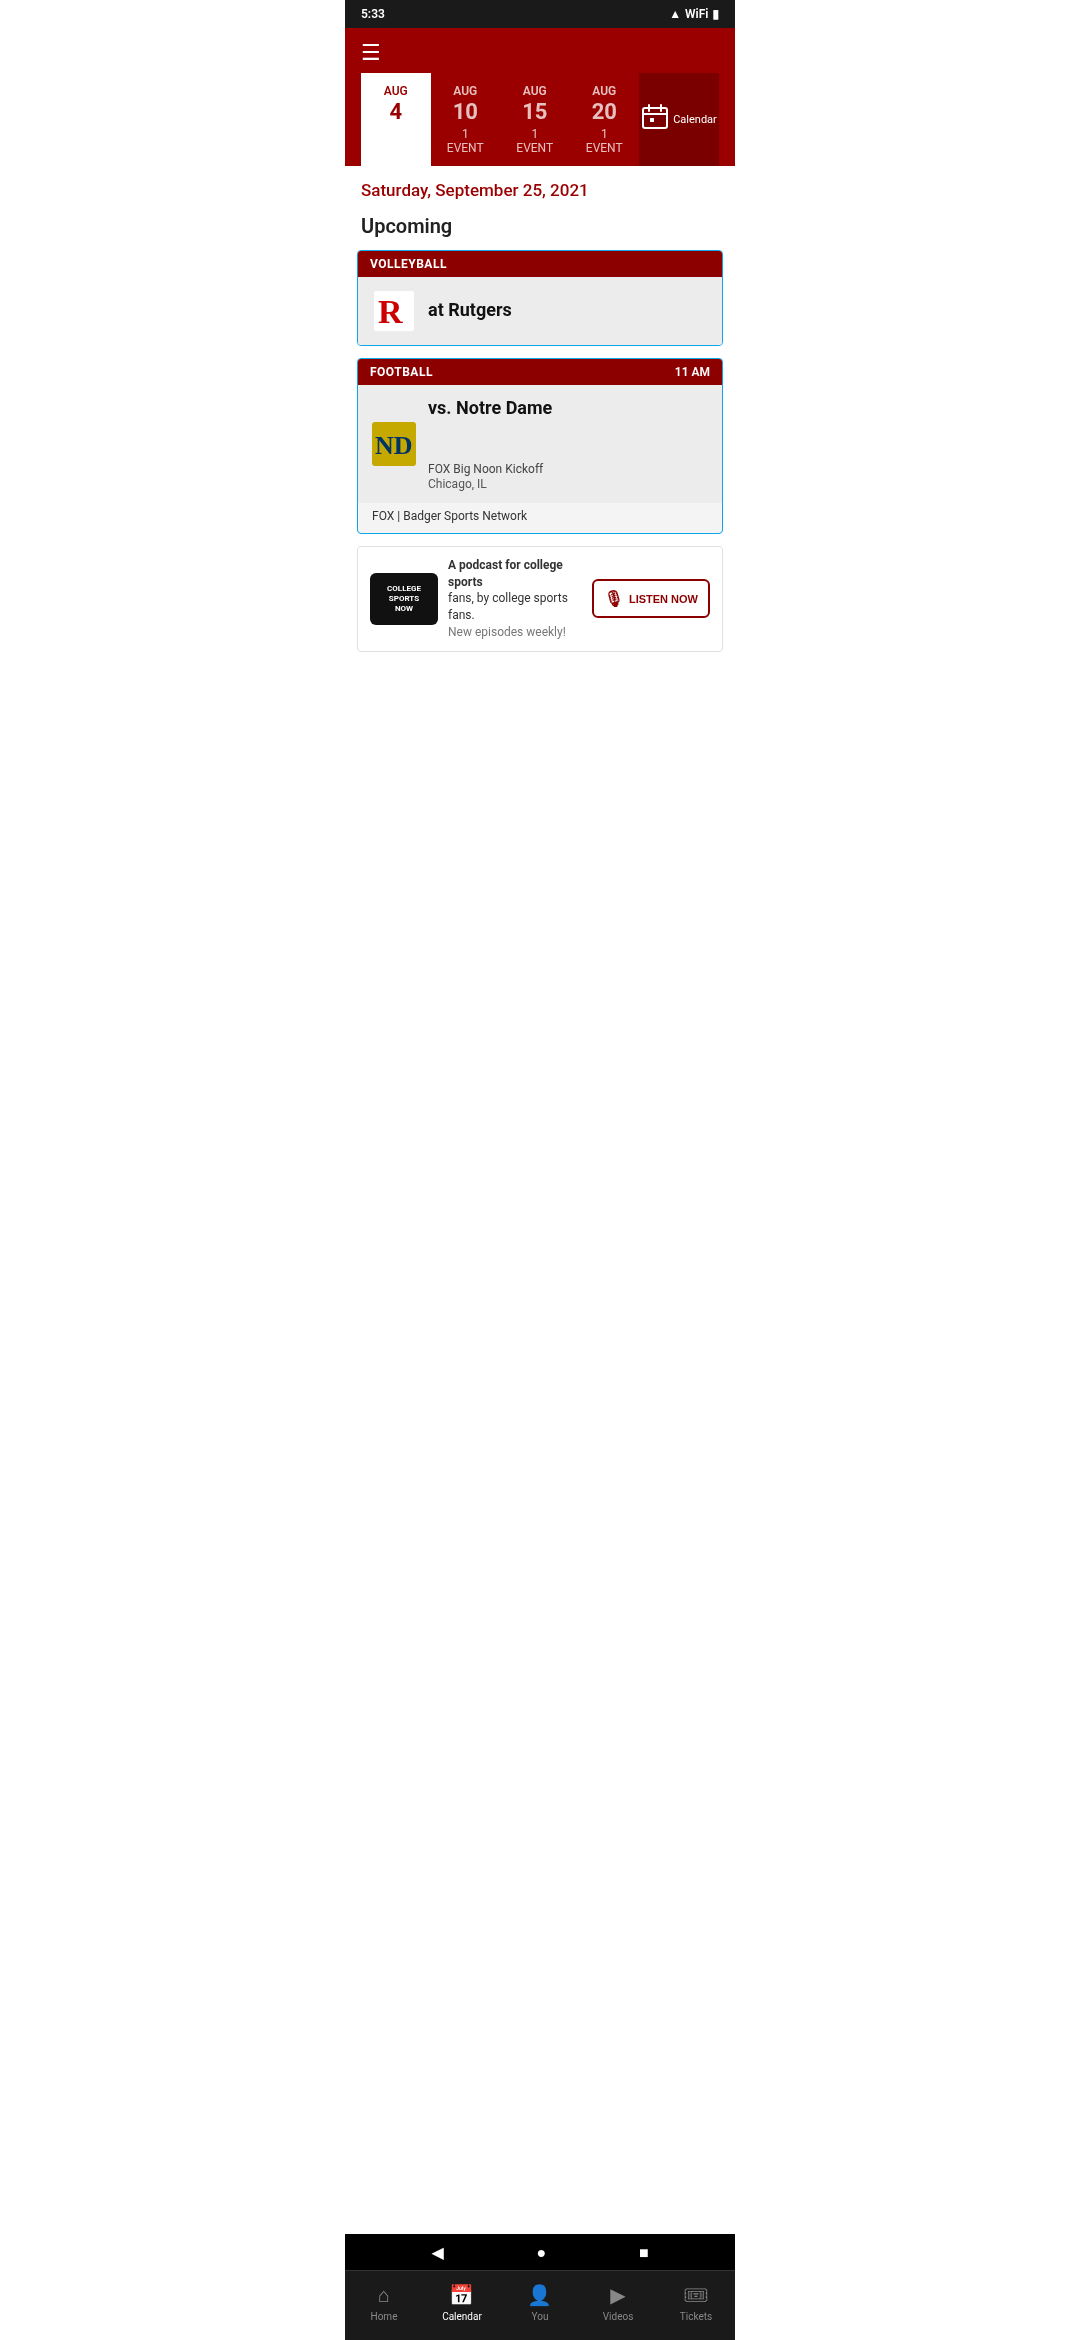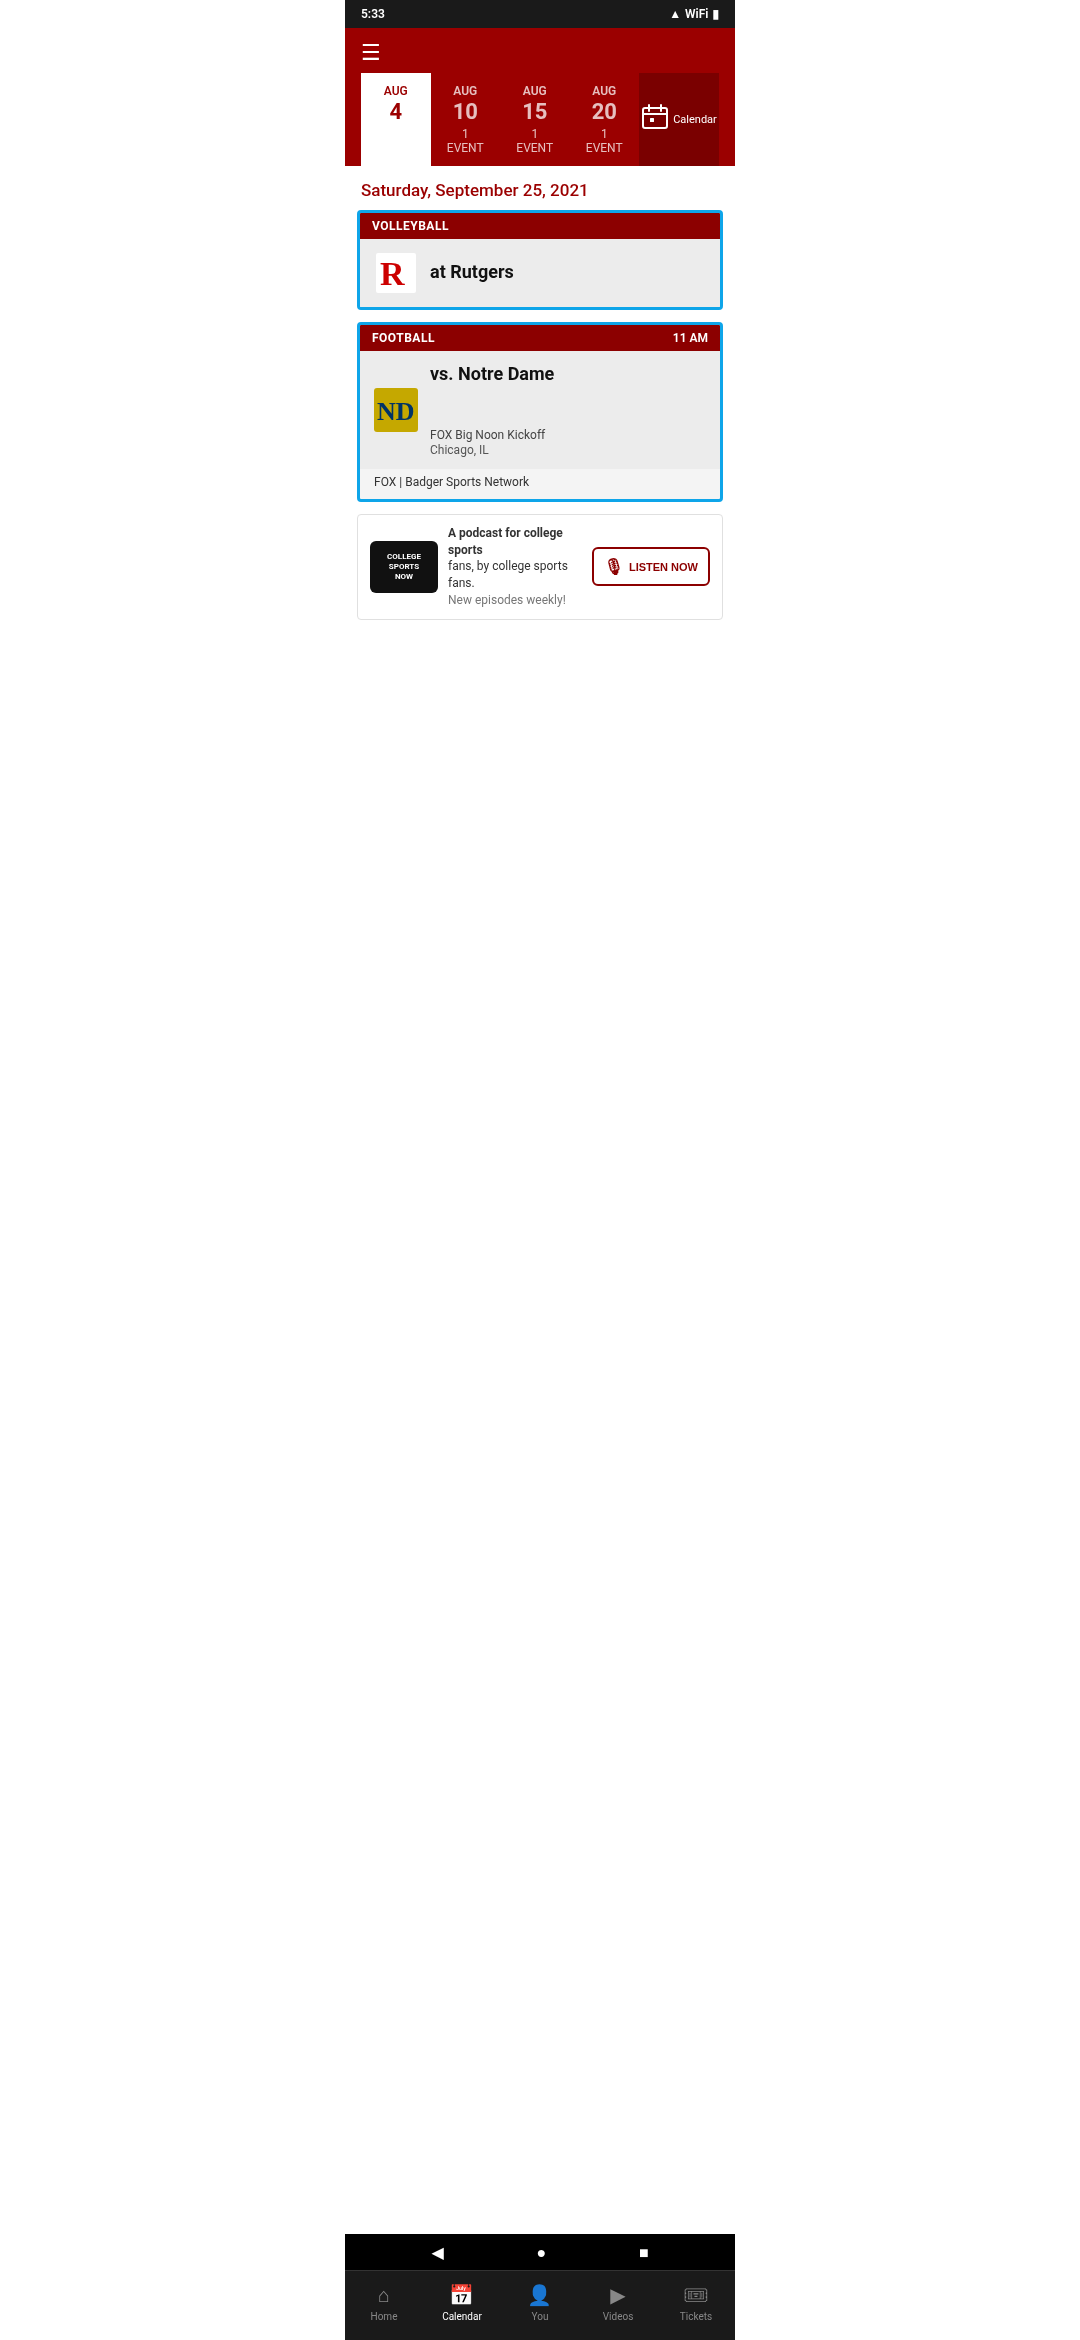--- a/index.html
+++ b/index.html
@@ -112,21 +112,21 @@
     .section-label {
       font-size: 20px;
       font-weight: 600;
       color: #222;
       padding: 4px 16px 12px;
     }
 
     
     .event-card {
       margin: 0 12px 12px;
-      border: 3px solid #0ea5e9;
+      border: 1px solid #0ea5e9;
       border-radius: 4px;
       overflow: hidden;
       background: #f4f4f4;
     }
     .event-card-header {
       background: #8c0000;
       color: #fff;
       padding: 6px 12px;
       display: flex;
       justify-content: space-between;
@@ -356,20 +356,21 @@
           <rect x="9" y="15" width="4" height="4" rx="0.5" fill="white"></rect>
         </svg>
       </span>
       <span>Calendar</span>
     </div>
   </div>
 </div>
 
 <div class="content">
   <div class="date-heading">Saturday, September 25, 2021</div>
+  <div class="section-label">Upcoming</div>
 
   <div class="event-card">
     <div class="event-card-header">
       <span class="event-sport">VOLLEYBALL</span>
     </div>
     <div class="event-body">
       <div class="event-logo">
 
         <svg class="rutgers-r" viewBox="0 0 40 40" xmlns="http://www.w3.org/2000/svg">
           <rect width="40" height="40" fill="white" rx="2"></rect>

